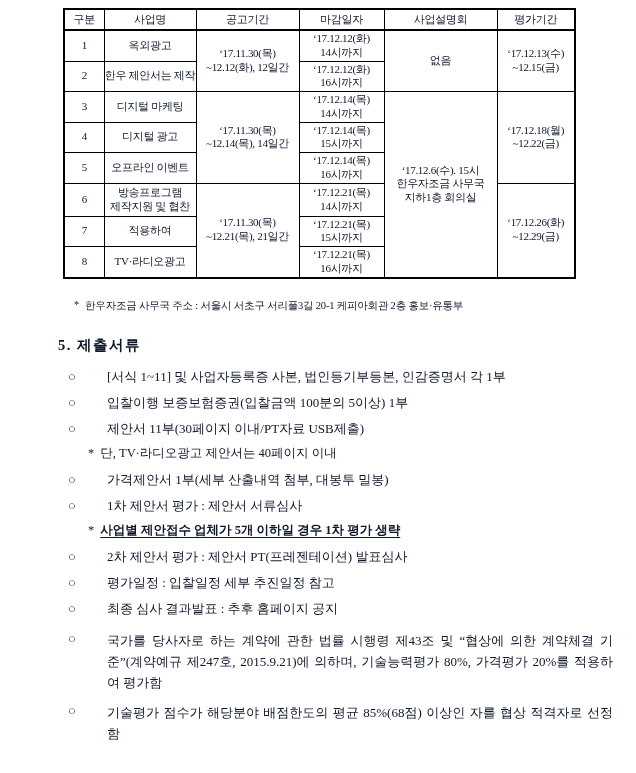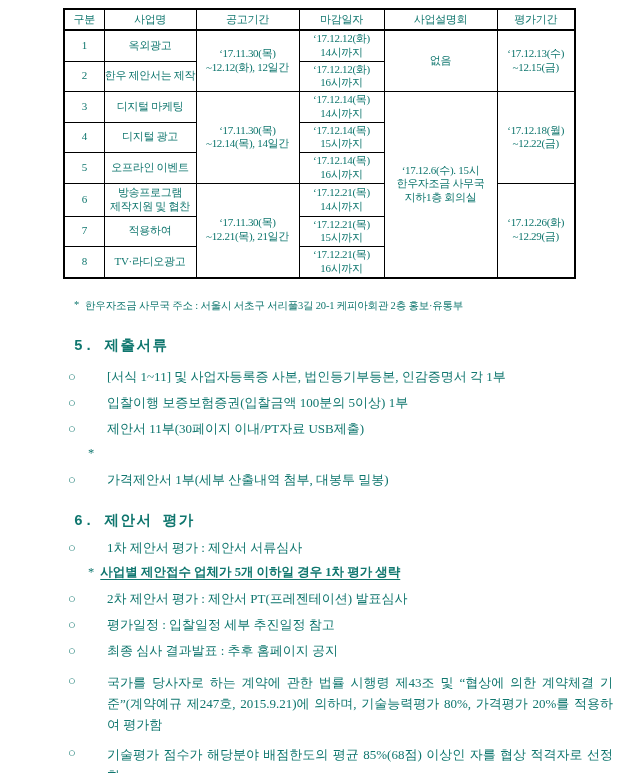--- a/index.html
+++ b/index.html
@@ -1,18 +1,18 @@
 <!DOCTYPE html>
 <html><head>
 <meta charset="utf-8">
 <style>
   * { margin:0; padding:0; box-sizing:border-box; }
   html,body { background:#ffffff; }
   .page {
-    width:636px; height:773px; background:#ffffff; color:#0f766e;
+    width:636px; height:773px; background:#ffffff; color:#0f172a;
     font-family:"Liberation Serif","DejaVu Serif",serif;
     overflow:hidden; position:relative;
   }
   
   .sched {
     border-collapse:collapse; table-layout:fixed;
     width:511px; margin:8px 0 0 63px;
     border:2px solid #000;
     font-size:11px; line-height:1.25; letter-spacing:-0.3px;
   }
@@ -25,21 +25,21 @@
   .sched tr.tall td { height:33px; }
   .pre { white-space:pre-line; }
   
   .footnote {
     margin:20px 0 0 74px; font-size:10.5px; letter-spacing:-0.2px;
     display:flex; width:540px;
   }
   .footnote .star { margin-right:6px; }
   
   .sec-title {
-    margin:23px 0 0 74px; font-size:14.5px; font-weight:bold; letter-spacing:1.5px;font-family:Liberation Mono, monospace;
+    margin:23px 0 0 58px; font-size:14.5px; font-weight:bold; letter-spacing:1.5px;
   }
   .item {
     display:flex; margin:9px 0 0 68px; width:545px;
     font-size:13px; line-height:17px;
   }
   .item .b { flex:none; width:15px; margin-right:8px; font-size:13px; }
   .item .t { flex:1;margin-left:16px; }
   .para { text-align:justify; line-height:21px; }
   .subnote {
     display:flex; margin:8px 0 0 88px; width:520px;
@@ -155,27 +155,27 @@
   <div class="item">
     <span class="b">○</span>
     <span class="t">입찰이행 보증보험증권(입찰금액 100분의 5이상) 1부</span>
   </div>
   <div class="item">
     <span class="b">○</span>
     <span class="t">제안서 11부(30페이지 이내/PT자료 USB제출)</span>
   </div>
   <div class="subnote">
     <span class="star">*</span>
+    <span class="t">단, TV·라디오광고 제안서는 40페이지 이내</span>
   </div>
   <div class="item">
     <span class="b">○</span>
     <span class="t">가격제안서 1부(세부 산출내역 첨부, 대봉투 밀봉)</span>
   </div>
 
-  <div class="sec-title">6. 제안서 평가</div>
   <div class="item">
     <span class="b">○</span>
     <span class="t">1차 제안서 평가 : 제안서 서류심사</span>
   </div>
   <div class="subnote strong">
     <span class="star">*</span>
     <span class="t">사업별 제안접수 업체가 5개 이하일 경우 1차 평가 생략</span>
   </div>
   <div class="item">
     <span class="b">○</span>

